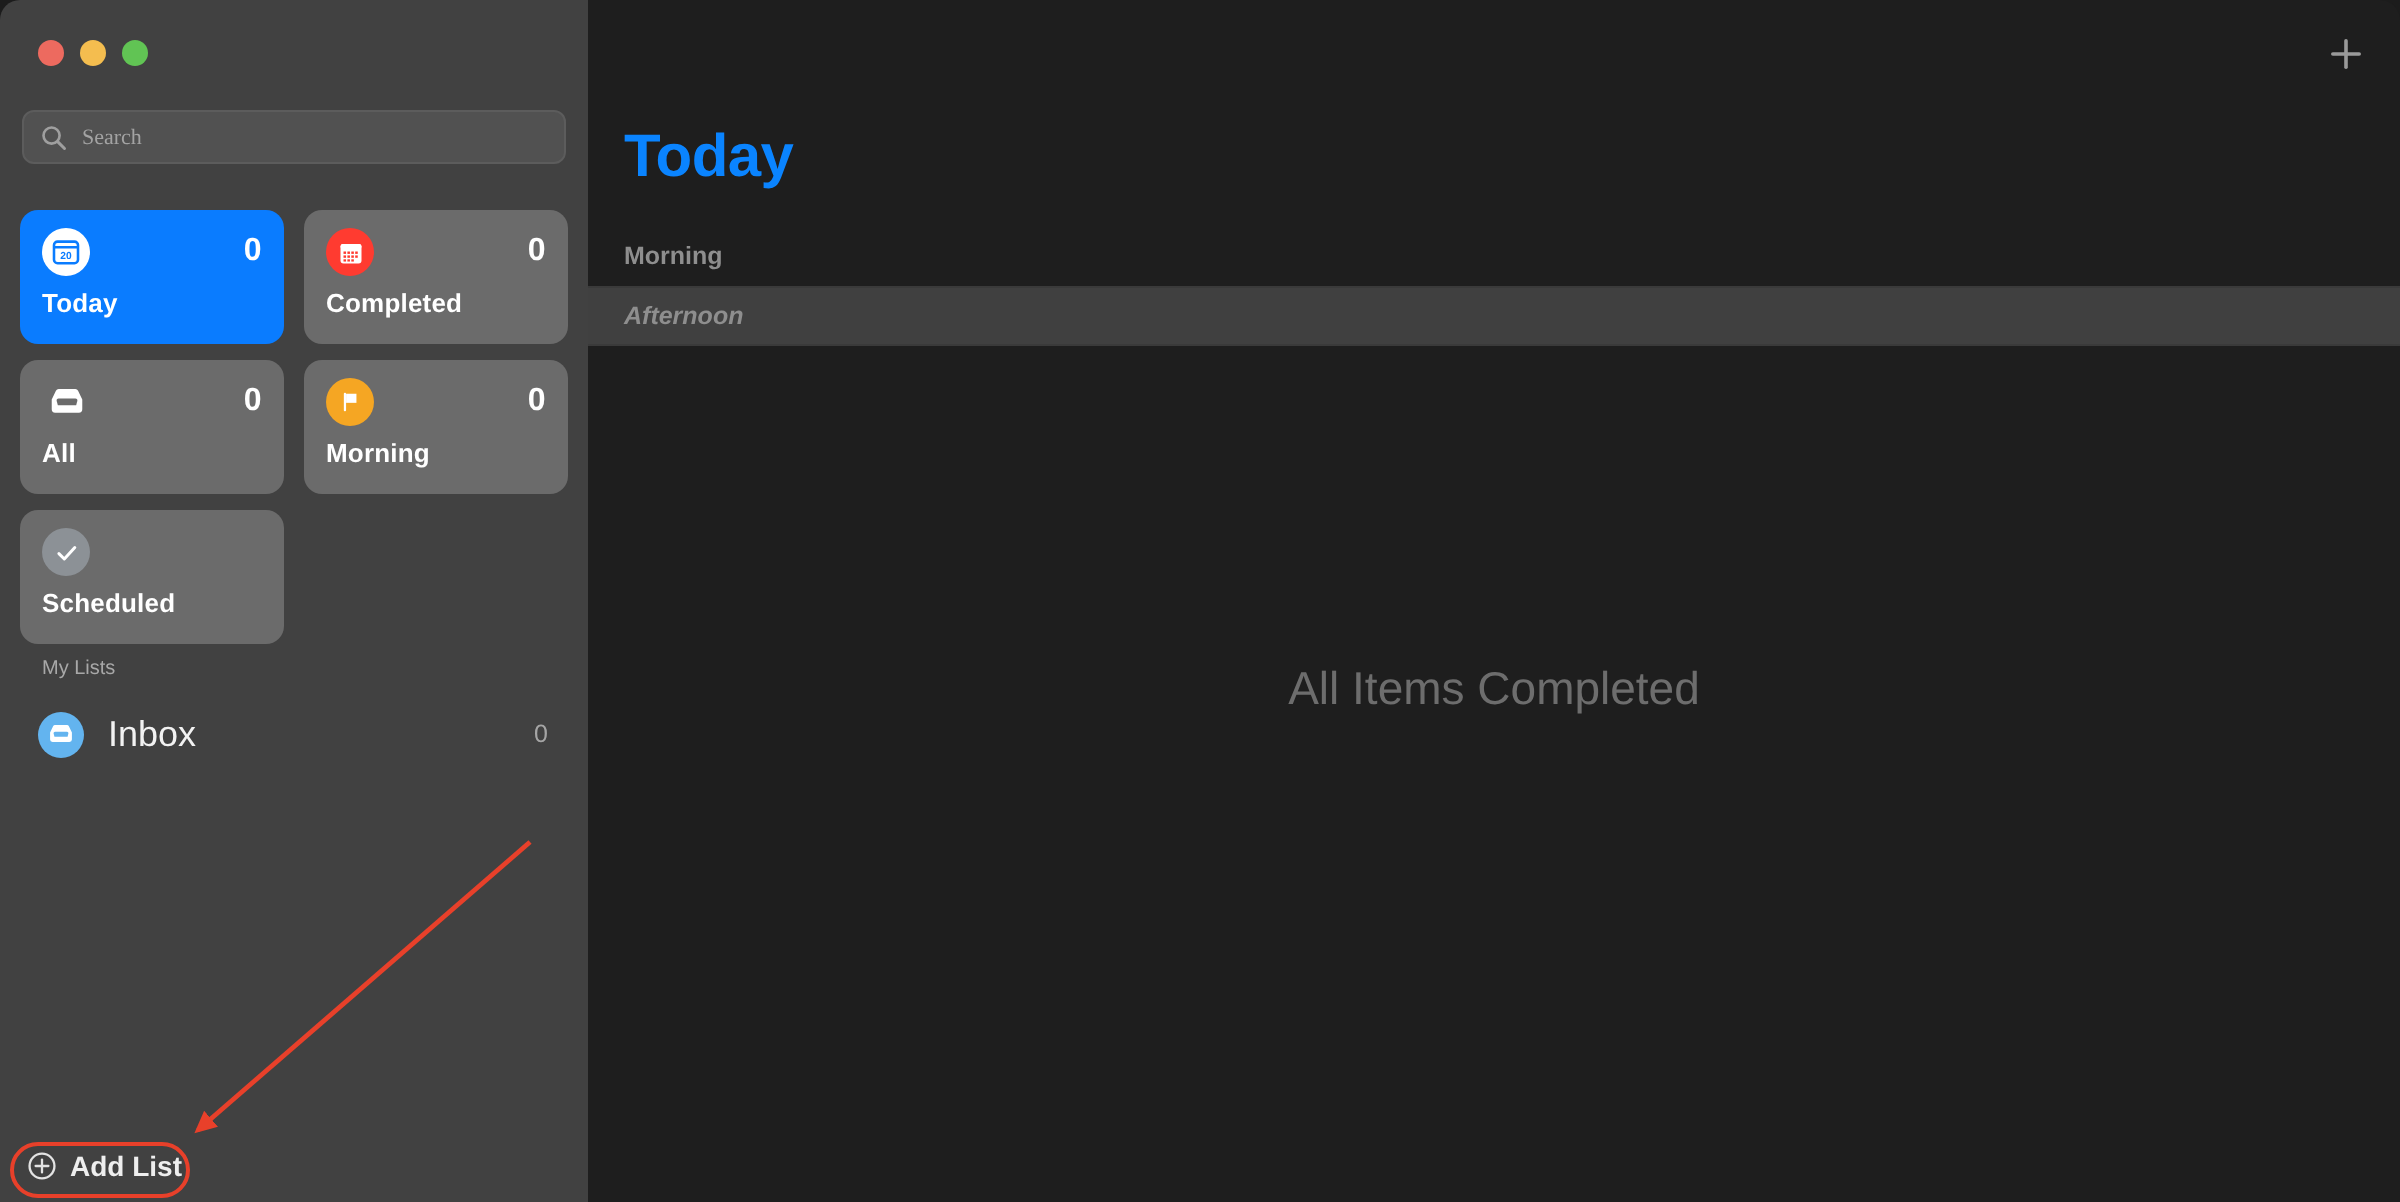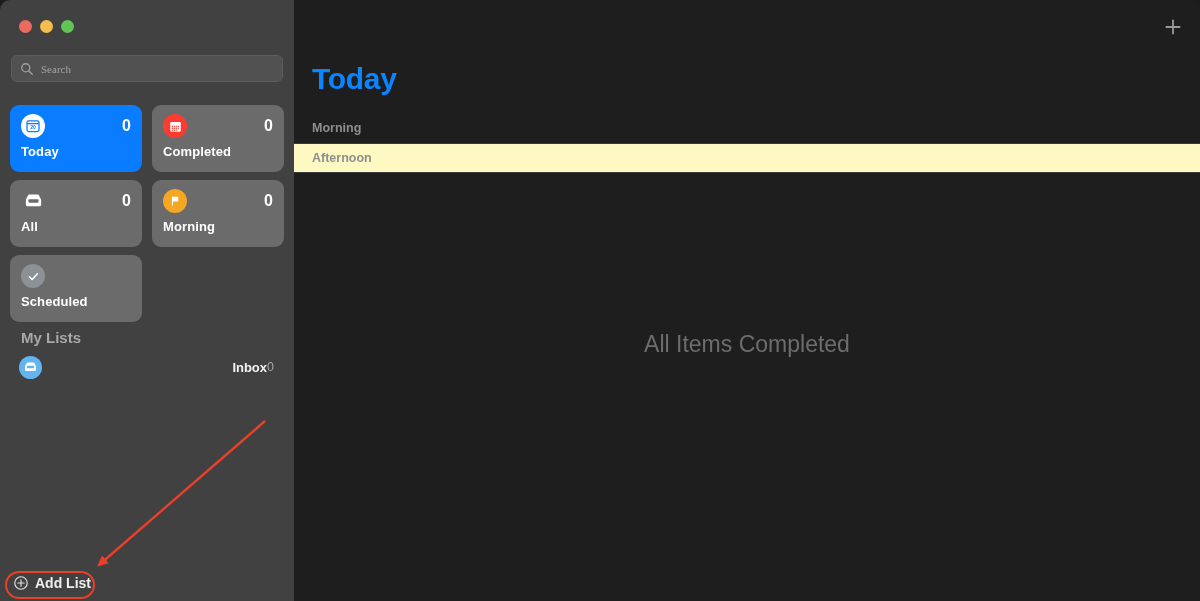--- a/index.html
+++ b/index.html
@@ -126,23 +126,23 @@
     justify-content: center;
     flex: 0 0 24px;
   }
   .badge.plain { background: transparent; }
 
   
   .section-header {
     position: absolute;
     left: 21px;
     top: 329px;
-    font-size: 15px;
+    font-size: 10px;
     color: #a8a8a8;
-    font-weight: bold;
+    font-weight: normal;
   }
   .list-row {
     position: absolute;
     left: 10px;
     top: 353px;
     width: 274px;
     height: 28px;
     display: flex;
     align-items: center;
     padding: 0 10px 0 9px;
@@ -151,25 +151,24 @@
   }
   .list-icon {
     width: 23px; height: 23px;
     border-radius: 50%;
     background: #63b4ef;
     display: flex; align-items: center; justify-content: center;
     flex: 0 0 23px;
     margin-right: 12px;
   }
   .list-name {
-    font-size: 13px;
+    font-size: 18px;
     color: #f2f2f2;
-    font-weight: bold;
+    font-weight: normal;
     flex: 1 1 auto;
-    text-align: right;
   }
   .list-count {
     font-size: 12.5px;
     color: #a5a5a5;
   }
 
   
   .add-list {
     position: absolute;
     left: 9px;
@@ -237,21 +236,21 @@
     height: 30px;
     display: flex;
     align-items: center;
     padding-left: 18px;
     box-sizing: border-box;
     font-size: 12.5px;
     font-weight: bold;
     color: #8e8e8e;
     position: relative;
   }
-  .time-row.alt { background: #fef9c3; }
+  .time-row.alt { background: #404040; font-style: italic; }
   .time-row + .time-row::before {
     content: "";
     position: absolute;
     left: 0; right: 0; top: 0;
     height: 1px;
     background: #3a3a3a;
   }
   .time-row:last-child::after {
     content: "";
     position: absolute;

